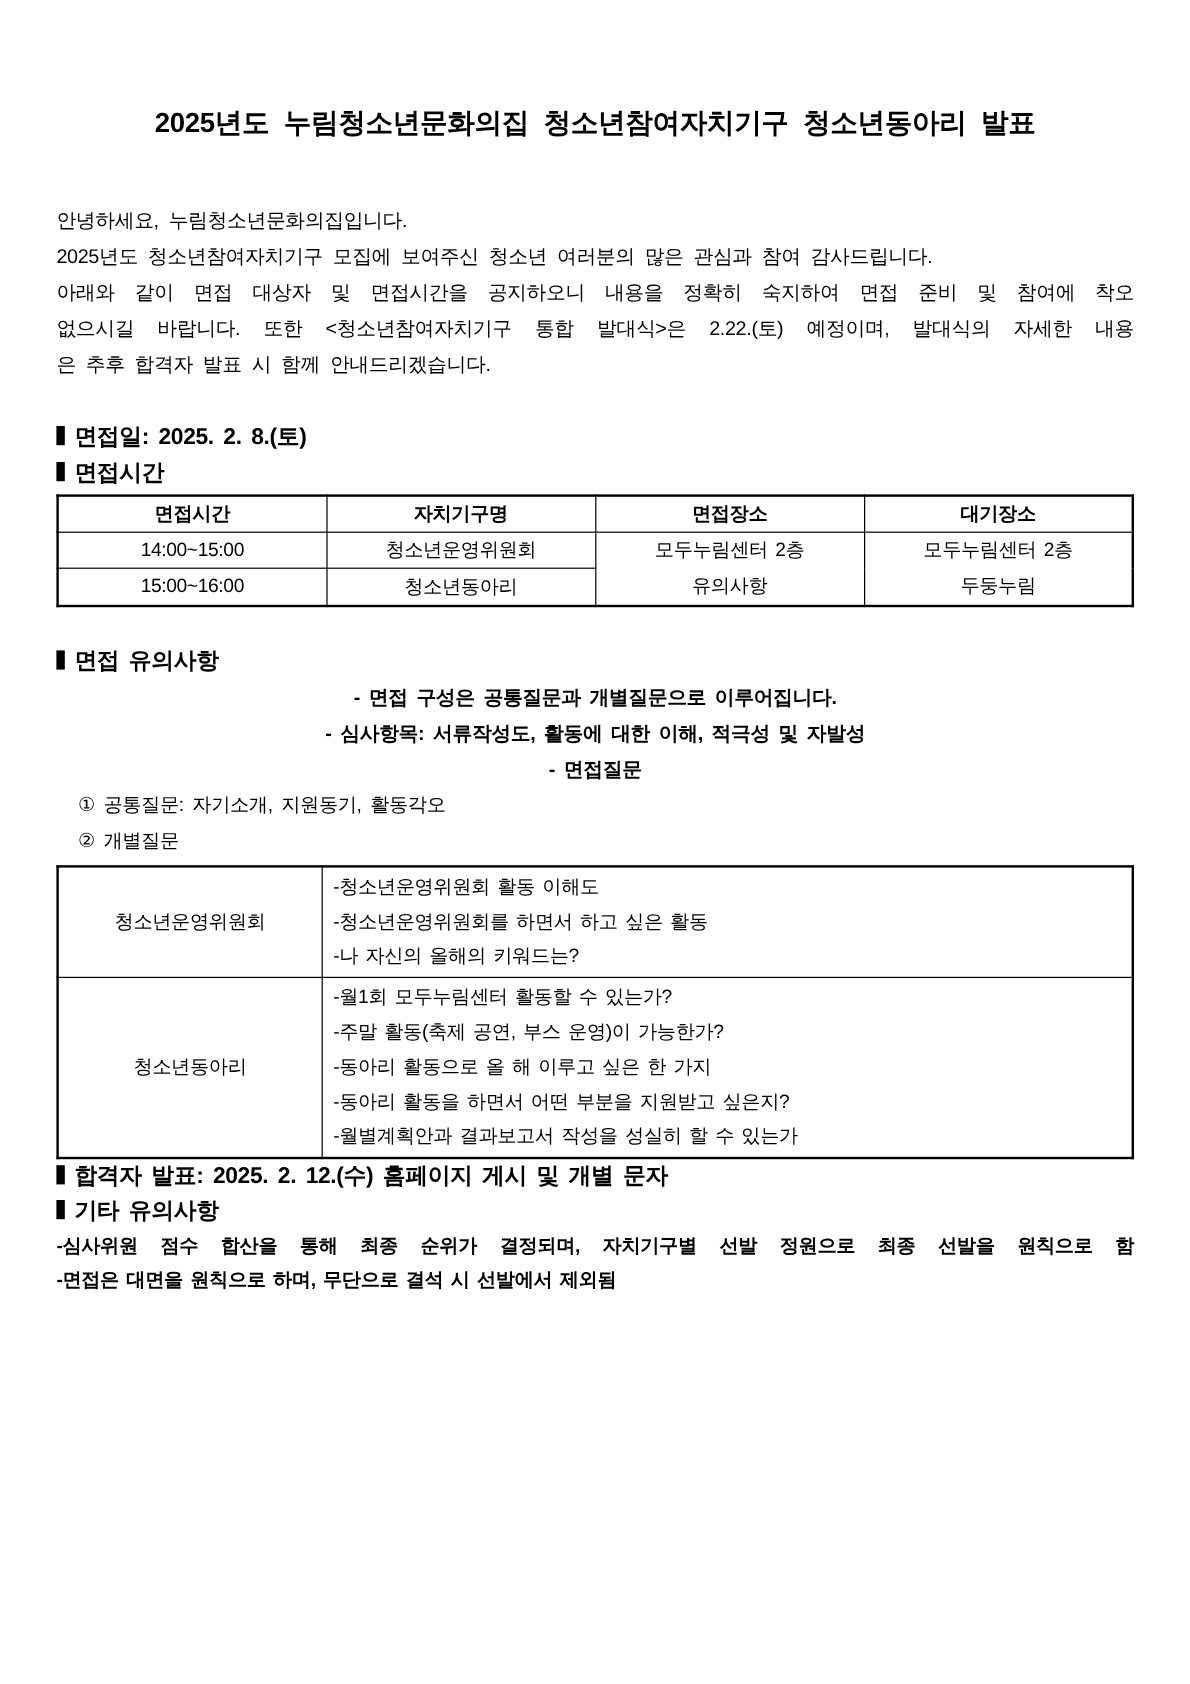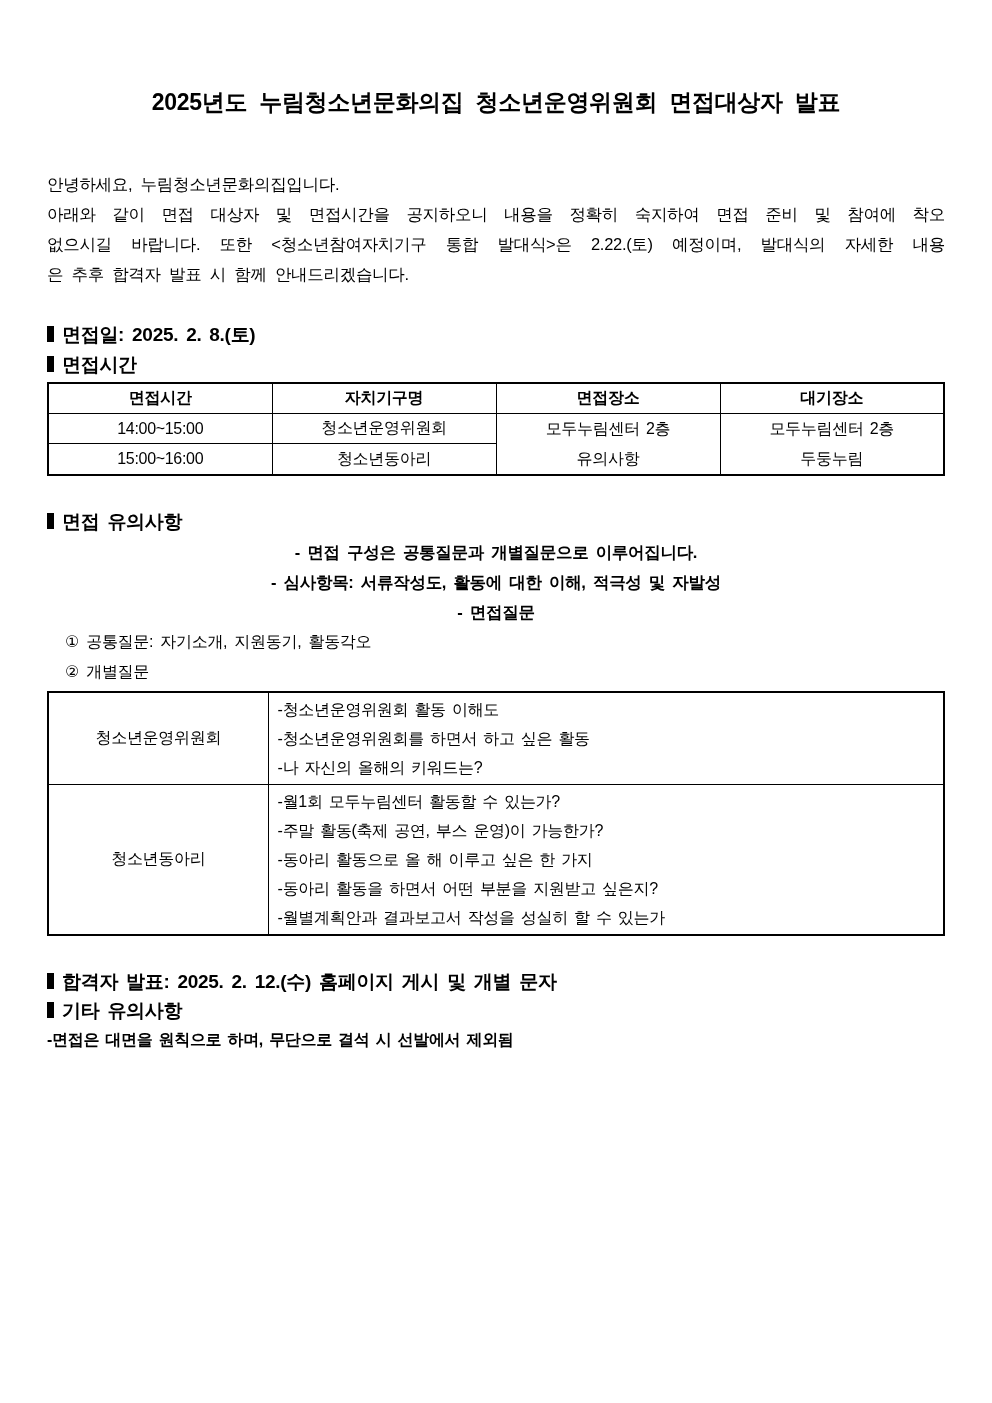--- a/index.html
+++ b/index.html
@@ -23,33 +23,34 @@
   .schedule td.merged div{line-height:30px;}
   .note{margin-top:11px;text-align:right;font-weight:700;font-size:15.5px;line-height:20px;word-spacing:3px;}
   .sect-notice{margin-top:31px;}
   .item{font-weight:700;font-size:16.5px;line-height:30px;word-spacing:3px;text-align:center;}
   .subitem{font-weight:400;font-size:16px;line-height:30px;margin-left:18px;word-spacing:3px;}
   table.questions{width:100%;border-collapse:collapse;table-layout:fixed;border:2px solid #000;margin-top:4px;}
   .questions td{border:1px solid #000;font-size:16px;padding:0;}
   .questions td.org{width:24.4%;text-align:center;vertical-align:middle;word-spacing:2px;}
   .questions td.qs{padding:2px 4px 2px 9px;}
   .questions td.qs div{line-height:29px;word-spacing:2px;}
-  .sect-result{margin-top:31px;line-height:29px;}
+  .sect-result{line-height:29px;}
   .sect-etc{line-height:29px;}
   .fitem{font-weight:700;font-size:16px;line-height:29px;word-spacing:2px;}
 </style>
 </head>
 <body>
 
 <div class="page">
 
-  <h1 class="title">2025년도 누림청소년문화의집 청소년운영위원회 면접대상자 발표</h1>
+  <h1 class="title">2025년도 누림청소년문화의집 청소년참여자치기구 청소년동아리 발표</h1>
 
   <div class="intro">
     <div class="line">안녕하세요, 누림청소년문화의집입니다.</div>
+    <div class="line">2025년도 청소년참여자치기구 모집에 보여주신 청소년 여러분의 많은 관심과 참여 감사드립니다.</div>
     <div class="line jl">아래와 같이 면접 대상자 및 면접시간을 공지하오니 내용을 정확히 숙지하여 면접 준비 및 참여에 착오</div>
     <div class="line jl">없으시길 바랍니다. 또한 &lt;청소년참여자치기구 통합 발대식&gt;은 2.22.(토) 예정이며, 발대식의 자세한 내용</div>
     <div class="line">은 추후 합격자 발표 시 함께 안내드리겠습니다.</div>
   </div>
 
   <div class="sect sect-date">
     <span class="bar"></span><span>면접일: 2025. 2. 8.(토)</span>
   </div>
   <div class="sect">
     <span class="bar"></span><span>면접시간</span>
@@ -114,15 +115,16 @@
     </tr>
   </tbody>
     </table>
 
   <div class="sect sect-result">
     <span class="bar"></span><span>합격자 발표: 2025. 2. 12.(수) 홈페이지 게시 및 개별 문자</span>
   </div>
   <div class="sect sect-etc">
     <span class="bar"></span><span>기타 유의사항</span>
   </div>
+  <div class="fitem jl">-심사위원 점수 합산을 통해 최종 순위가 결정되며, 자치기구별 선발 정원으로 최종 선발을 원칙으로 함</div>
   <div class="fitem">-면접은 대면을 원칙으로 하며, 무단으로 결석 시 선발에서 제외됨</div>
 
 </div>
 
 </body></html>

